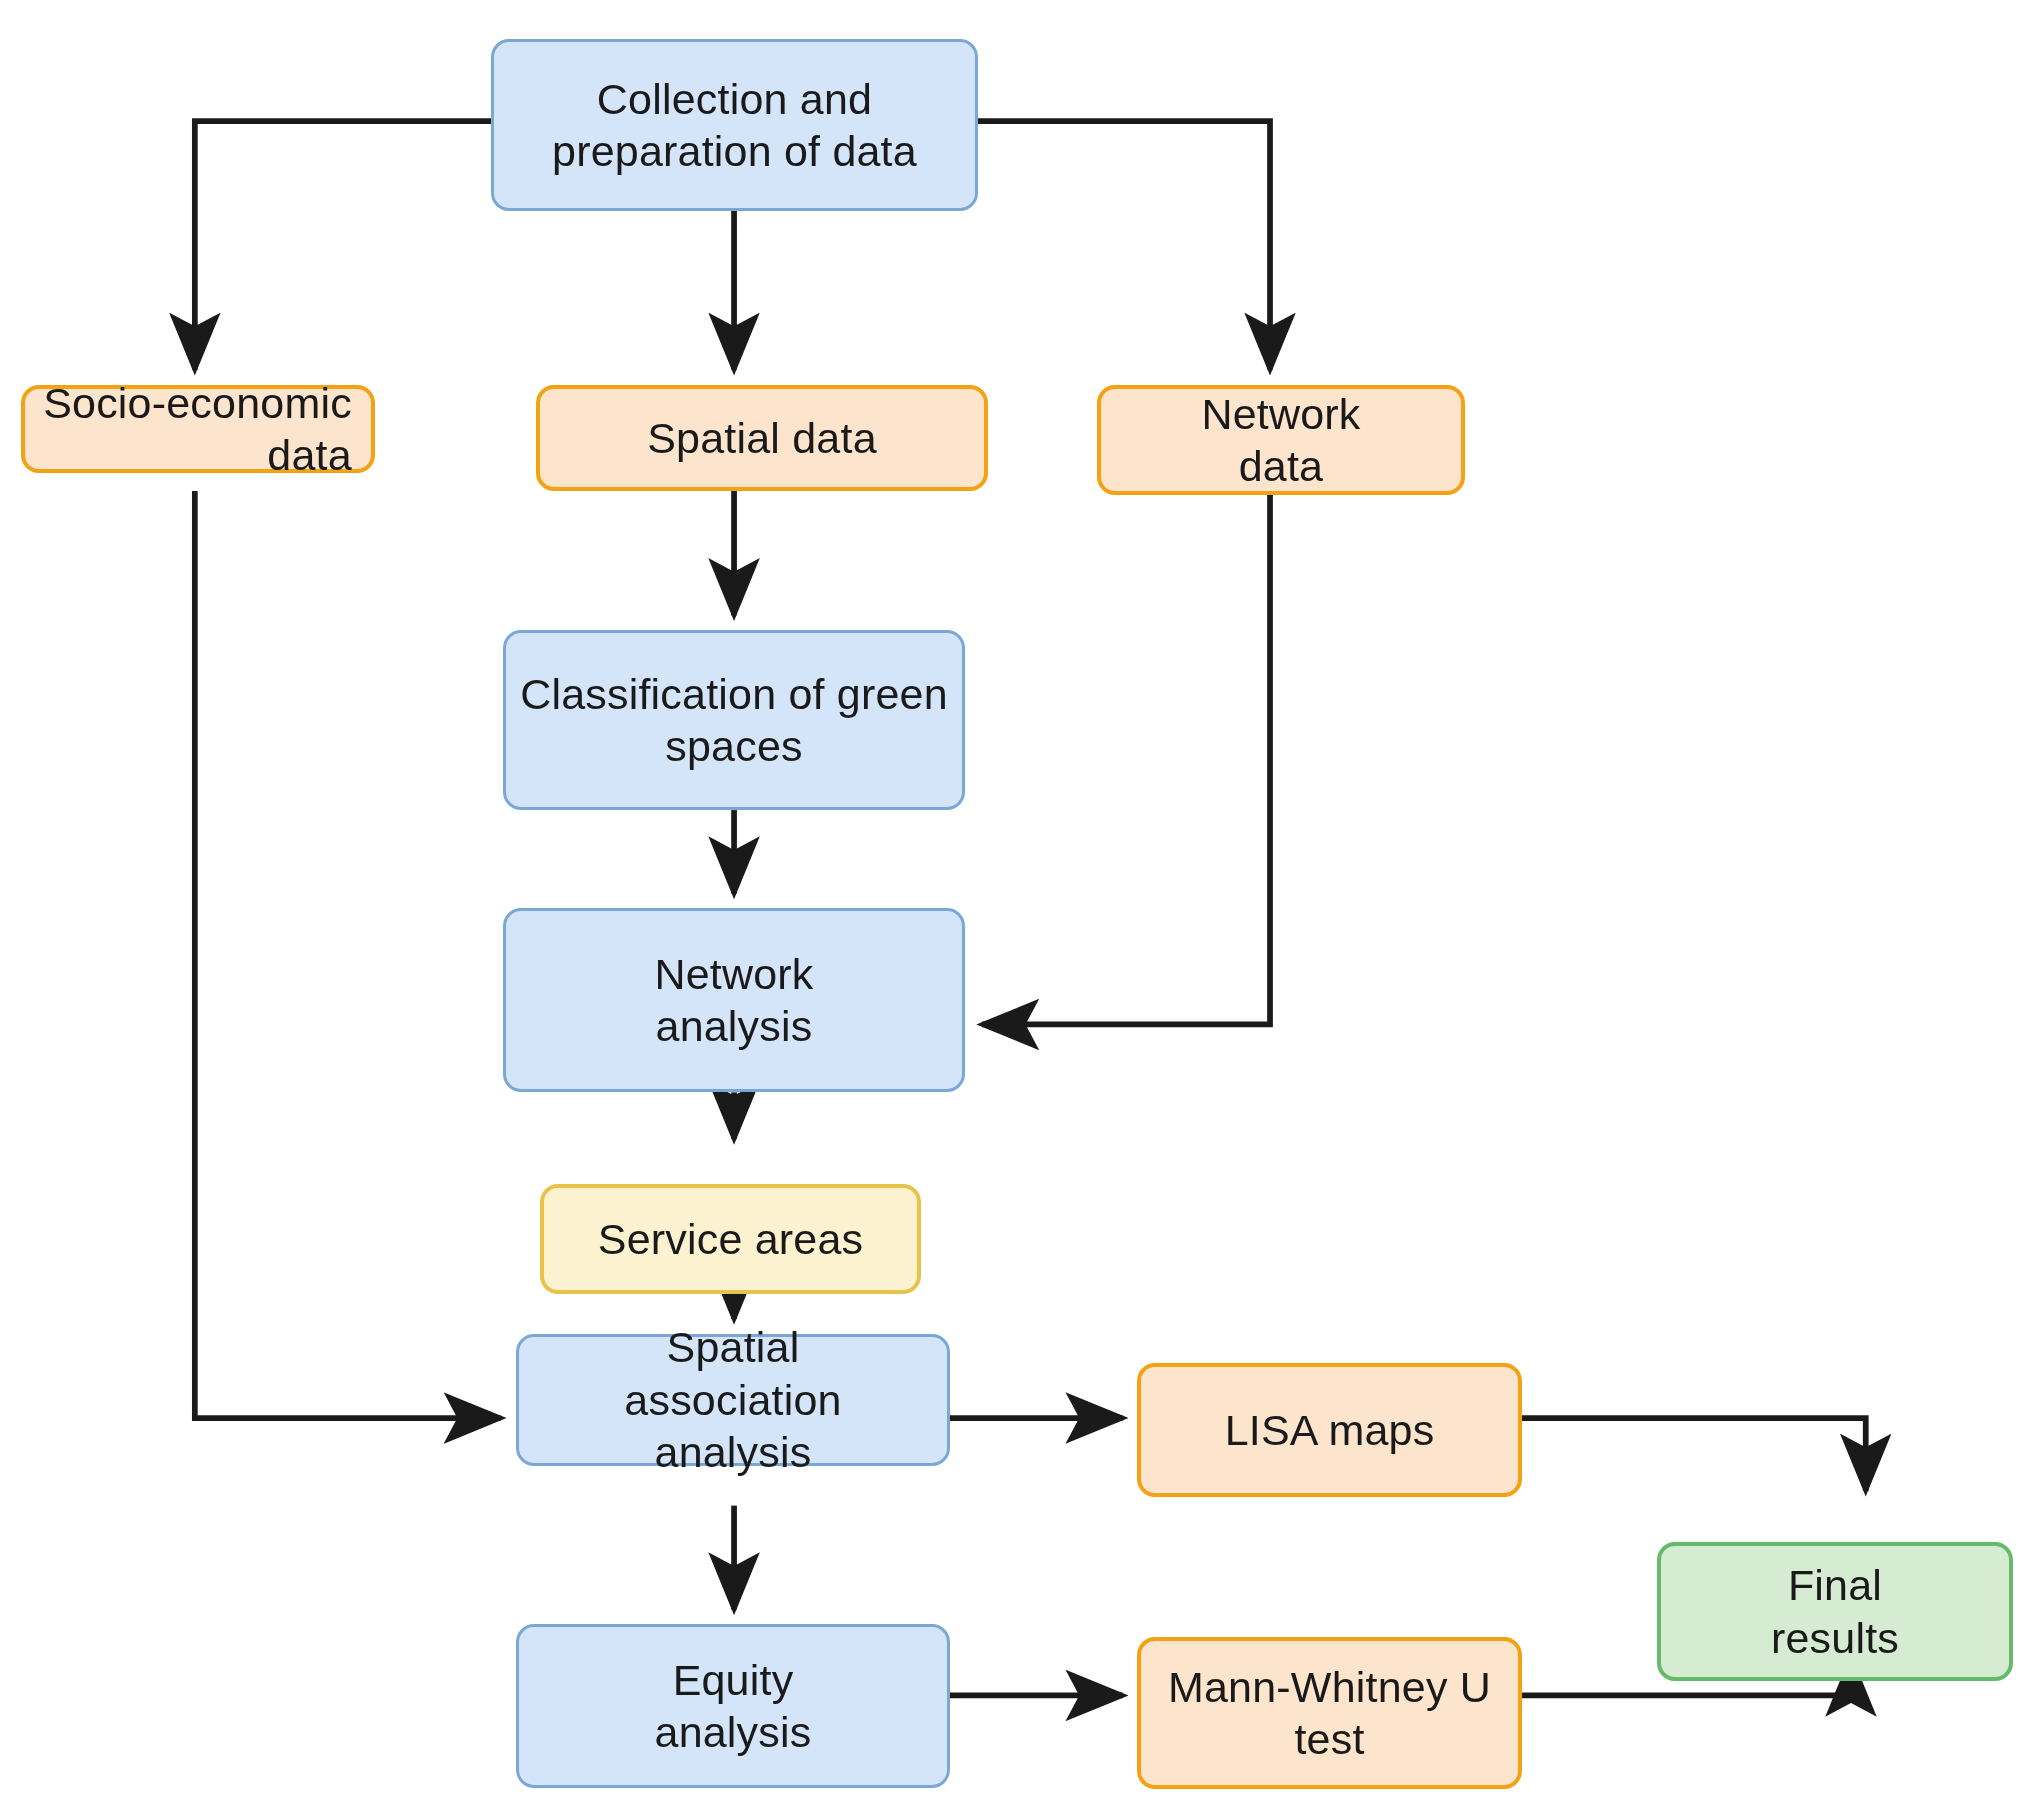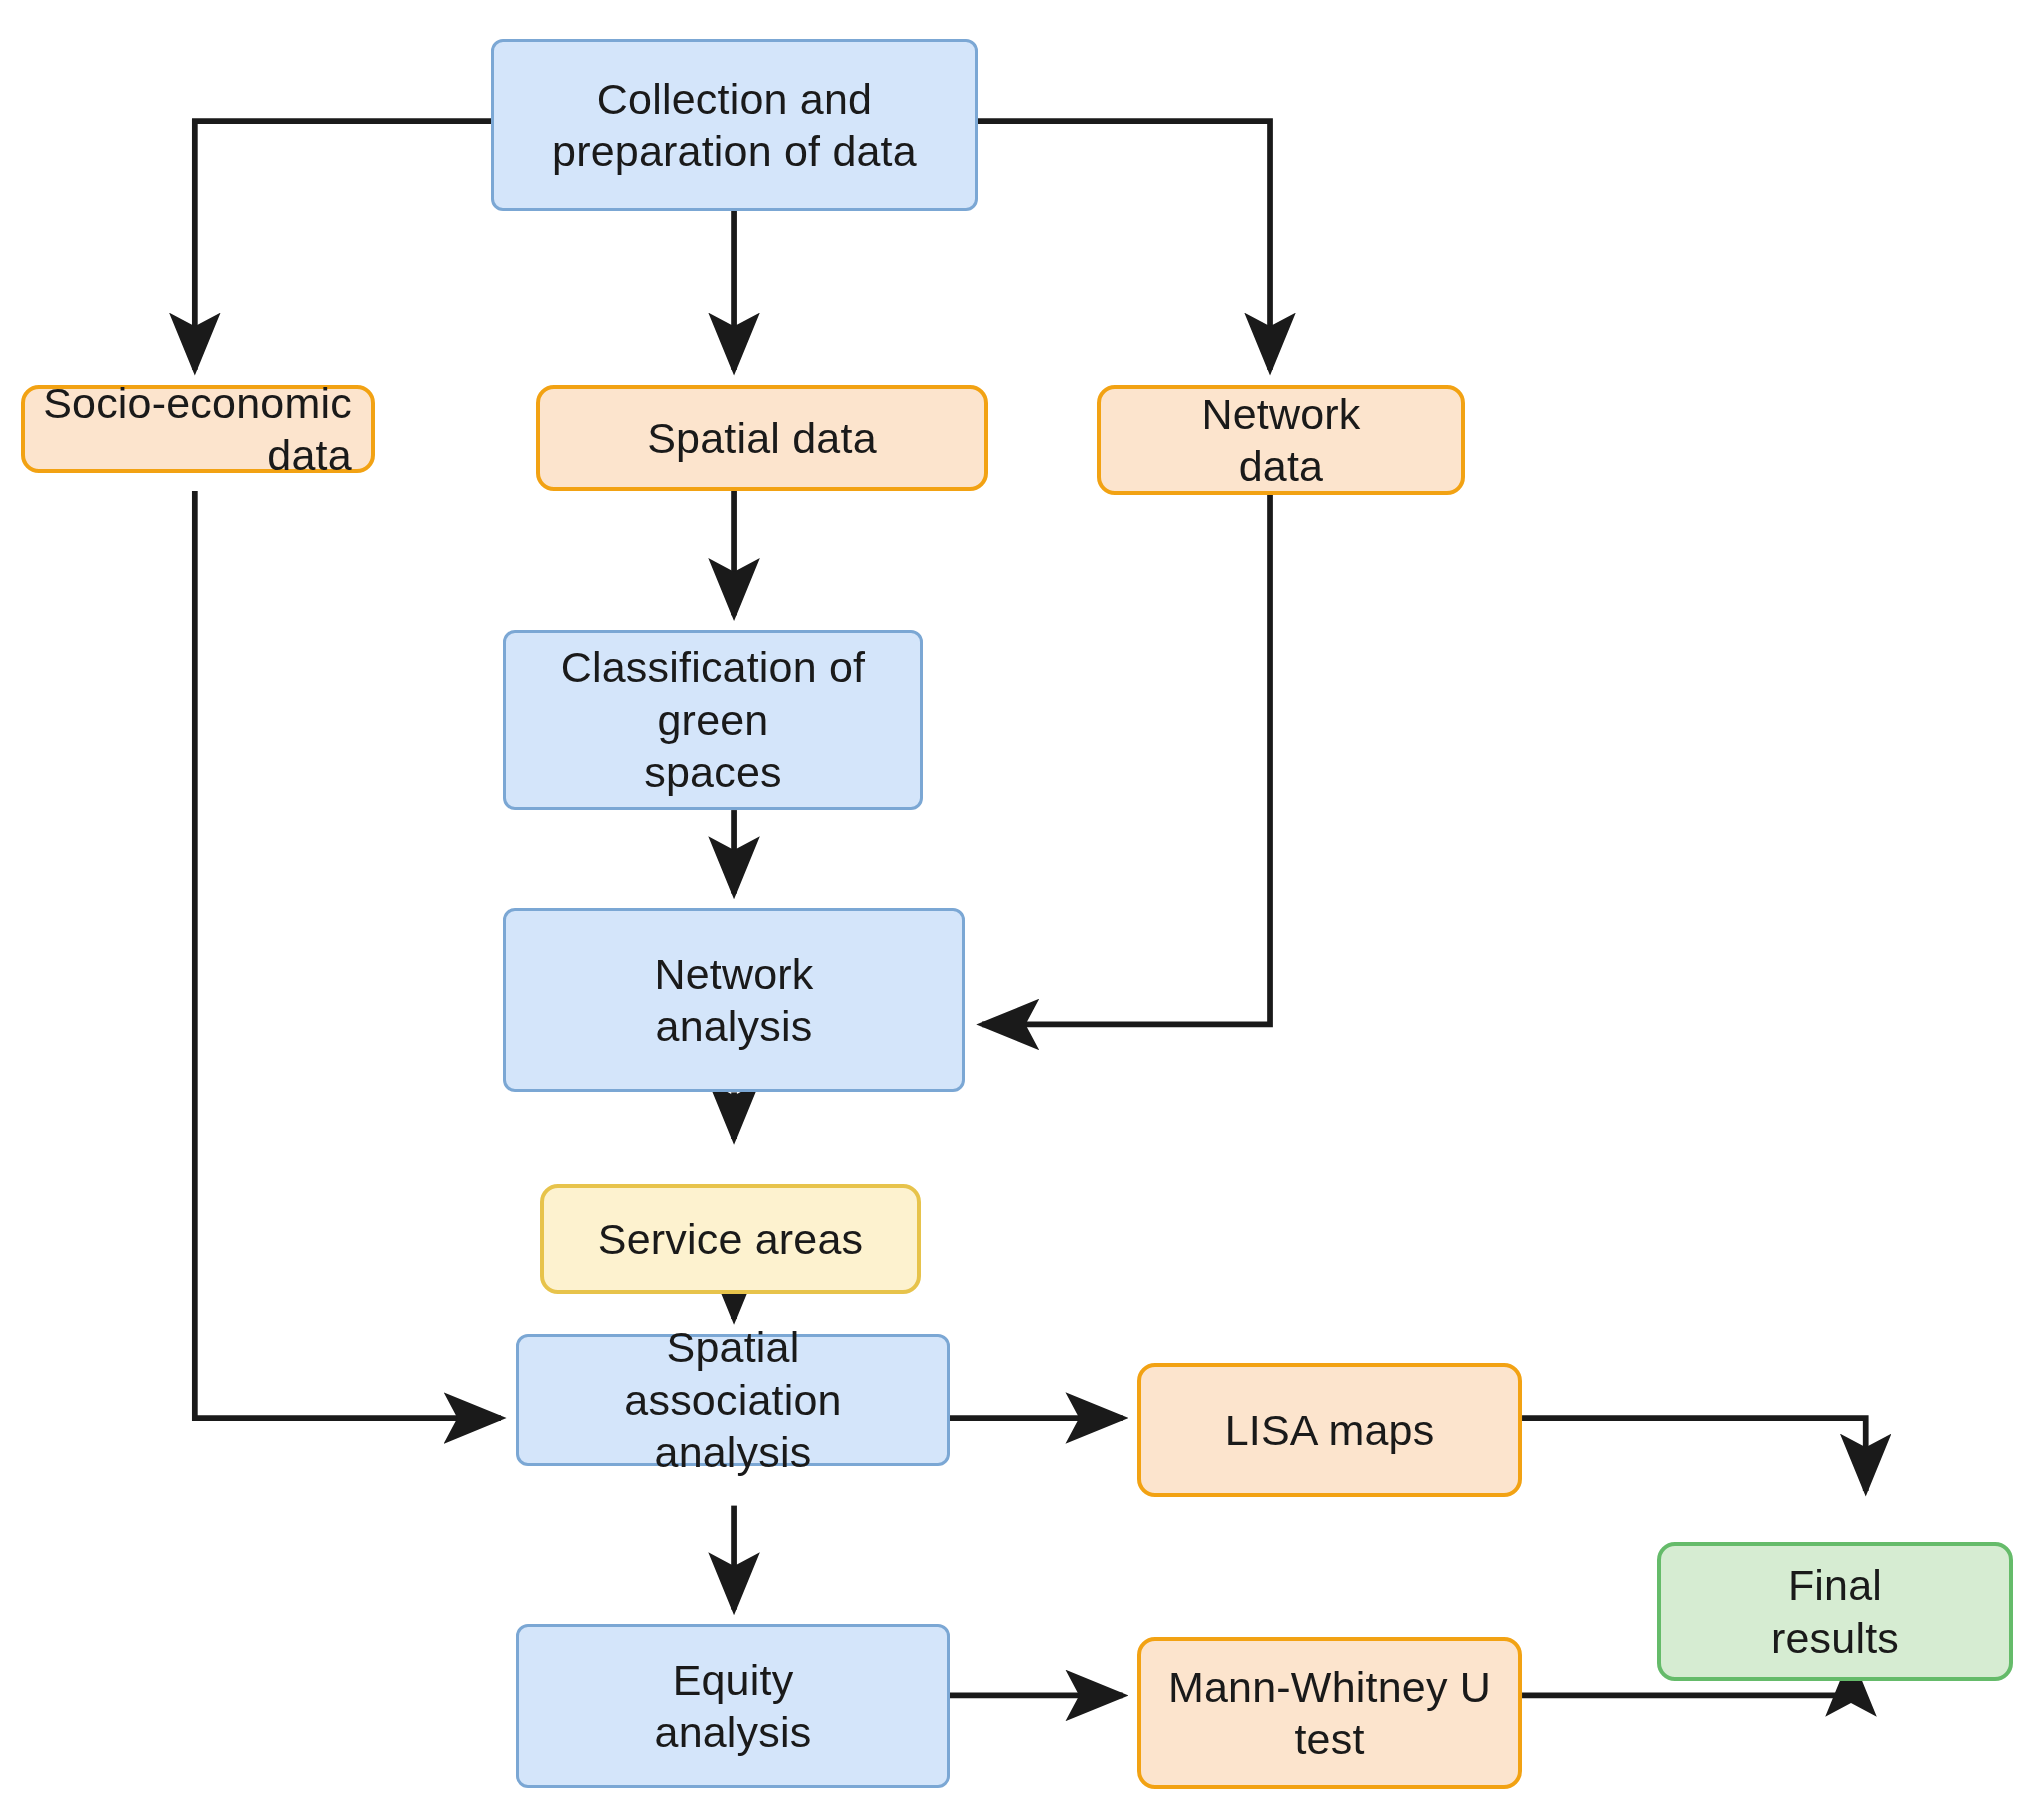--- a/index.html
+++ b/index.html
@@ -39,21 +39,20 @@
     line-height: 1.22;
     letter-spacing: 0.2px;
     padding: 3.3px 9.8px;
     white-space: pre-line;
     z-index: 2;
   }
   .node.process {
     background: #d4e5fa;
     border-color: #7ba7d4;
     border-width: 3.3px;
-    border-radius: 12px;
   }
   .node.data {
     background: #fce4cd;
     border-color: #f2a213;
     border-width: 4.1px;
   }
   .node.intermediate {
     background: #fdf2cf;
     border-color: #e7c34b;
     border-width: 4.1px;
@@ -94,21 +93,21 @@
   </svg>
 
   <div id="node-layer">
       <div class="node process" style="left: 491px; top: 39px; width: 487px; height: 172px;">Collection and
 preparation of data</div>
       <div class="node data" style="left: 20.5px; top: 385px; width: 354px; height: 88px; text-align: right;">Socio-economic
 data</div>
       <div class="node data" style="left: 536px; top: 385px; width: 452px; height: 106px;">Spatial data</div>
       <div class="node data" style="left: 1097px; top: 385px; width: 368px; height: 110px;">Network
 data</div>
-      <div class="node process" style="left: 503px; top: 630px; width: 420px; height: 180px;">Classification of green
+      <div class="node process" style="left: 503px; top: 630px; width: 462px; height: 180px;">Classification of green
 spaces</div>
       <div class="node process" style="left: 503px; top: 908px; width: 462px; height: 184px;">Network
 analysis</div>
       <div class="node intermediate" style="left: 540px; top: 1154px; width: 381px; height: 110px; margin-top: 30px;">Service areas</div>
       <div class="node process" style="left: 516px; top: 1334px; width: 434px; height: 132px;">Spatial
 association
 analysis</div>
       <div class="node data" style="left: 1137px; top: 1363px; width: 385px; height: 134px;">LISA maps</div>
       <div class="node process" style="left: 516px; top: 1624px; width: 434px; height: 164px;">Equity
 analysis</div>

